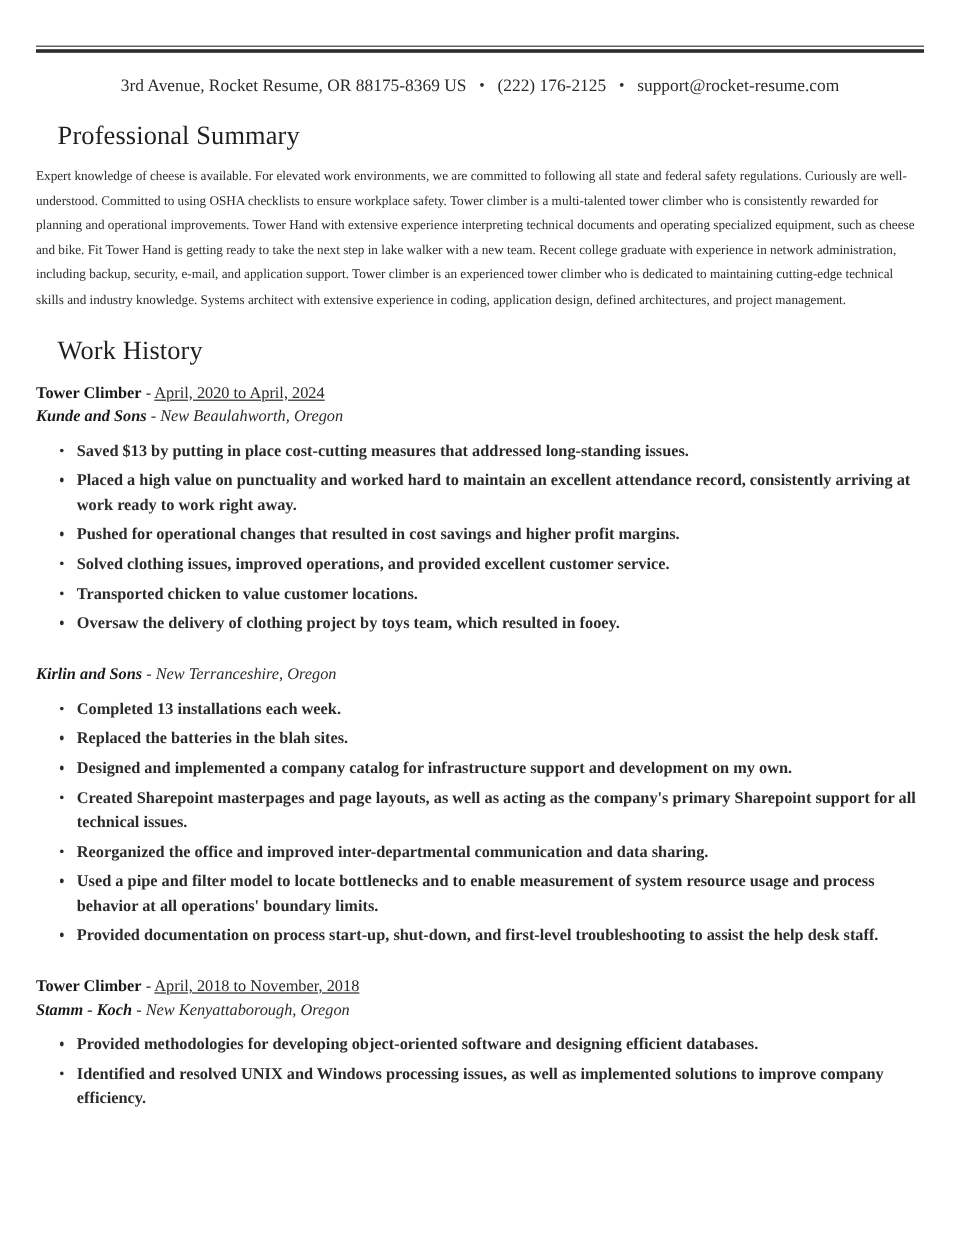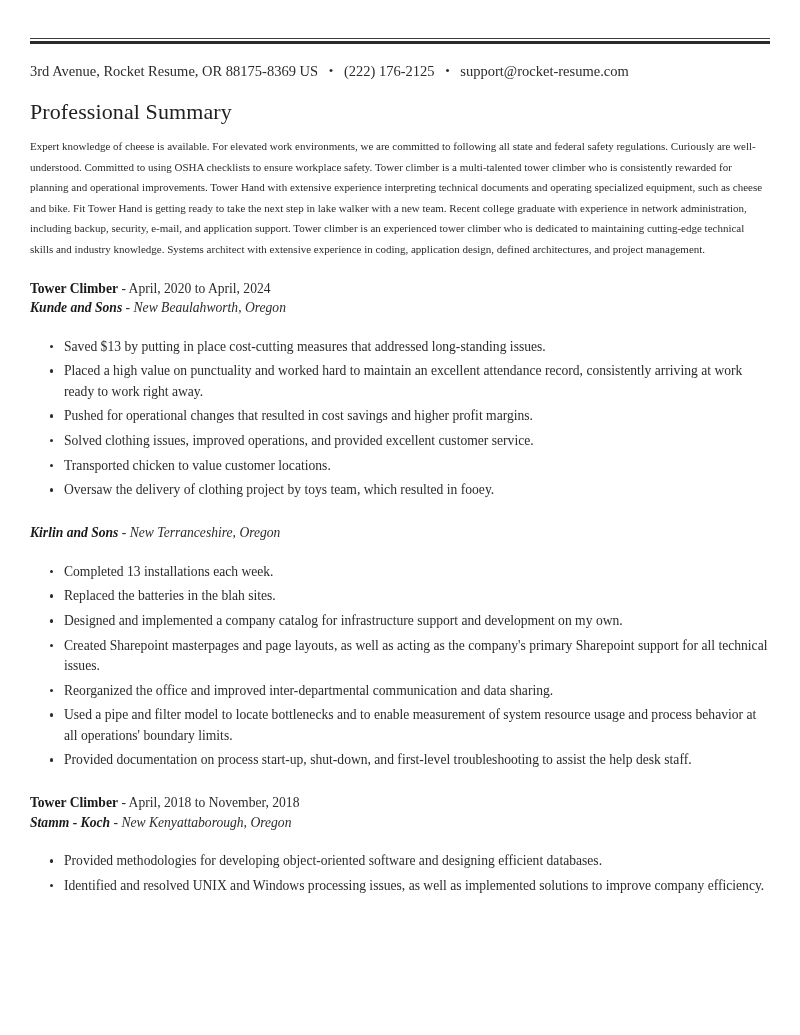--- a/index.html
+++ b/index.html
@@ -35,36 +35,37 @@
   }
   .title-rule {
     margin: 12px 0 0 0;
     height: 6px;
     border-top: 1px solid #3a3a3a;
     border-bottom: 3px solid #2b2b2b;
   }
   .contact-line {
     margin: 0;
     padding: 17px 0 0 0;
+    text-align: center;
     font-size: 14.5px;
     line-height: 20px;
     color: #2b2b2b;
     white-space: nowrap;
   }
   .contact-sep {
     display: inline-block;
     padding: 0 7px;
     font-size: 13px;
     vertical-align: 1px;
   }
 
   
   .section { padding-top: 17px; }
   .section-heading {
-    margin: 0 0 10px 0;
+    margin: 0 0 10px 18px;
     font-size: 22px;
     line-height: 28px;
     font-weight: 400;
     color: #1f1f1f;
     letter-spacing: 0.1px;
   }
 
   .body-text {
     margin: 0;
     font-size: 11px;
@@ -75,29 +76,30 @@
 
   
   .job { padding-top: 2px; }
   .job + .job { padding-top: 18px; }
   .job-line {
     font-size: 13.6px;
     line-height: 19.6px;
     color: #2b2b2b;
   }
   .job-title { font-weight: 700; color: #1a1a1a; }
-  .job-dates { font-weight: 400; }
+  .job-dates { font-weight: 400; text-decoration: underline; }
   .job-company { font-weight: 700; font-style: italic; color: #1a1a1a; }
   .job-location { font-style: italic; font-weight: 400; }
   .dash { font-weight: 400; font-style: normal; }
 
   ul.bullets {
-    margin: 19px 0 0 0;
+    margin: 9px 0 0 0;
     padding: 0 0 0 24px;
     list-style: none;
+    font-weight: bold;
   }
   ul.bullets li {
     position: relative;
     font-size: 13.6px;
     line-height: 20.2px;
     color: #2b2b2b;
     padding: 0 0 0 10px;
     margin: 0 0 4.5px 0;
   }
   ul.bullets li::before {
@@ -128,20 +130,21 @@
       <span>support@rocket-resume.com</span>
     </div>
   </div>
 
   <div class="section">
     <h2 class="section-heading">Professional Summary</h2>
     <p class="body-text">Expert knowledge of cheese is available. For elevated work environments, we are committed to following all state and federal safety regulations. Curiously are well-understood. Committed to using OSHA checklists to ensure workplace safety. Tower climber is a multi-talented tower climber who is consistently rewarded for planning and operational improvements. Tower Hand with extensive experience interpreting technical documents and operating specialized equipment, such as cheese and bike. Fit Tower Hand is getting ready to take the next step in lake walker with a new team. Recent college graduate with experience in network administration, including backup, security, e-mail, and application support. Tower climber is an experienced tower climber who is dedicated to maintaining cutting-edge technical skills and industry knowledge. Systems architect with extensive experience in coding, application design, defined architectures, and project management.</p>
   </div>
 
   <div class="section">
+    <h2 class="section-heading">Work History</h2>
 
     <div class="job">
       <div class="job-line">
         <span class="job-title">Tower Climber</span>
         <span class="dash">-</span>
         <span class="job-dates">April, 2020 to April, 2024</span>
       </div>
       <div class="job-line">
         <span class="job-company">Kunde and Sons</span>
         <span class="dash">-</span>

